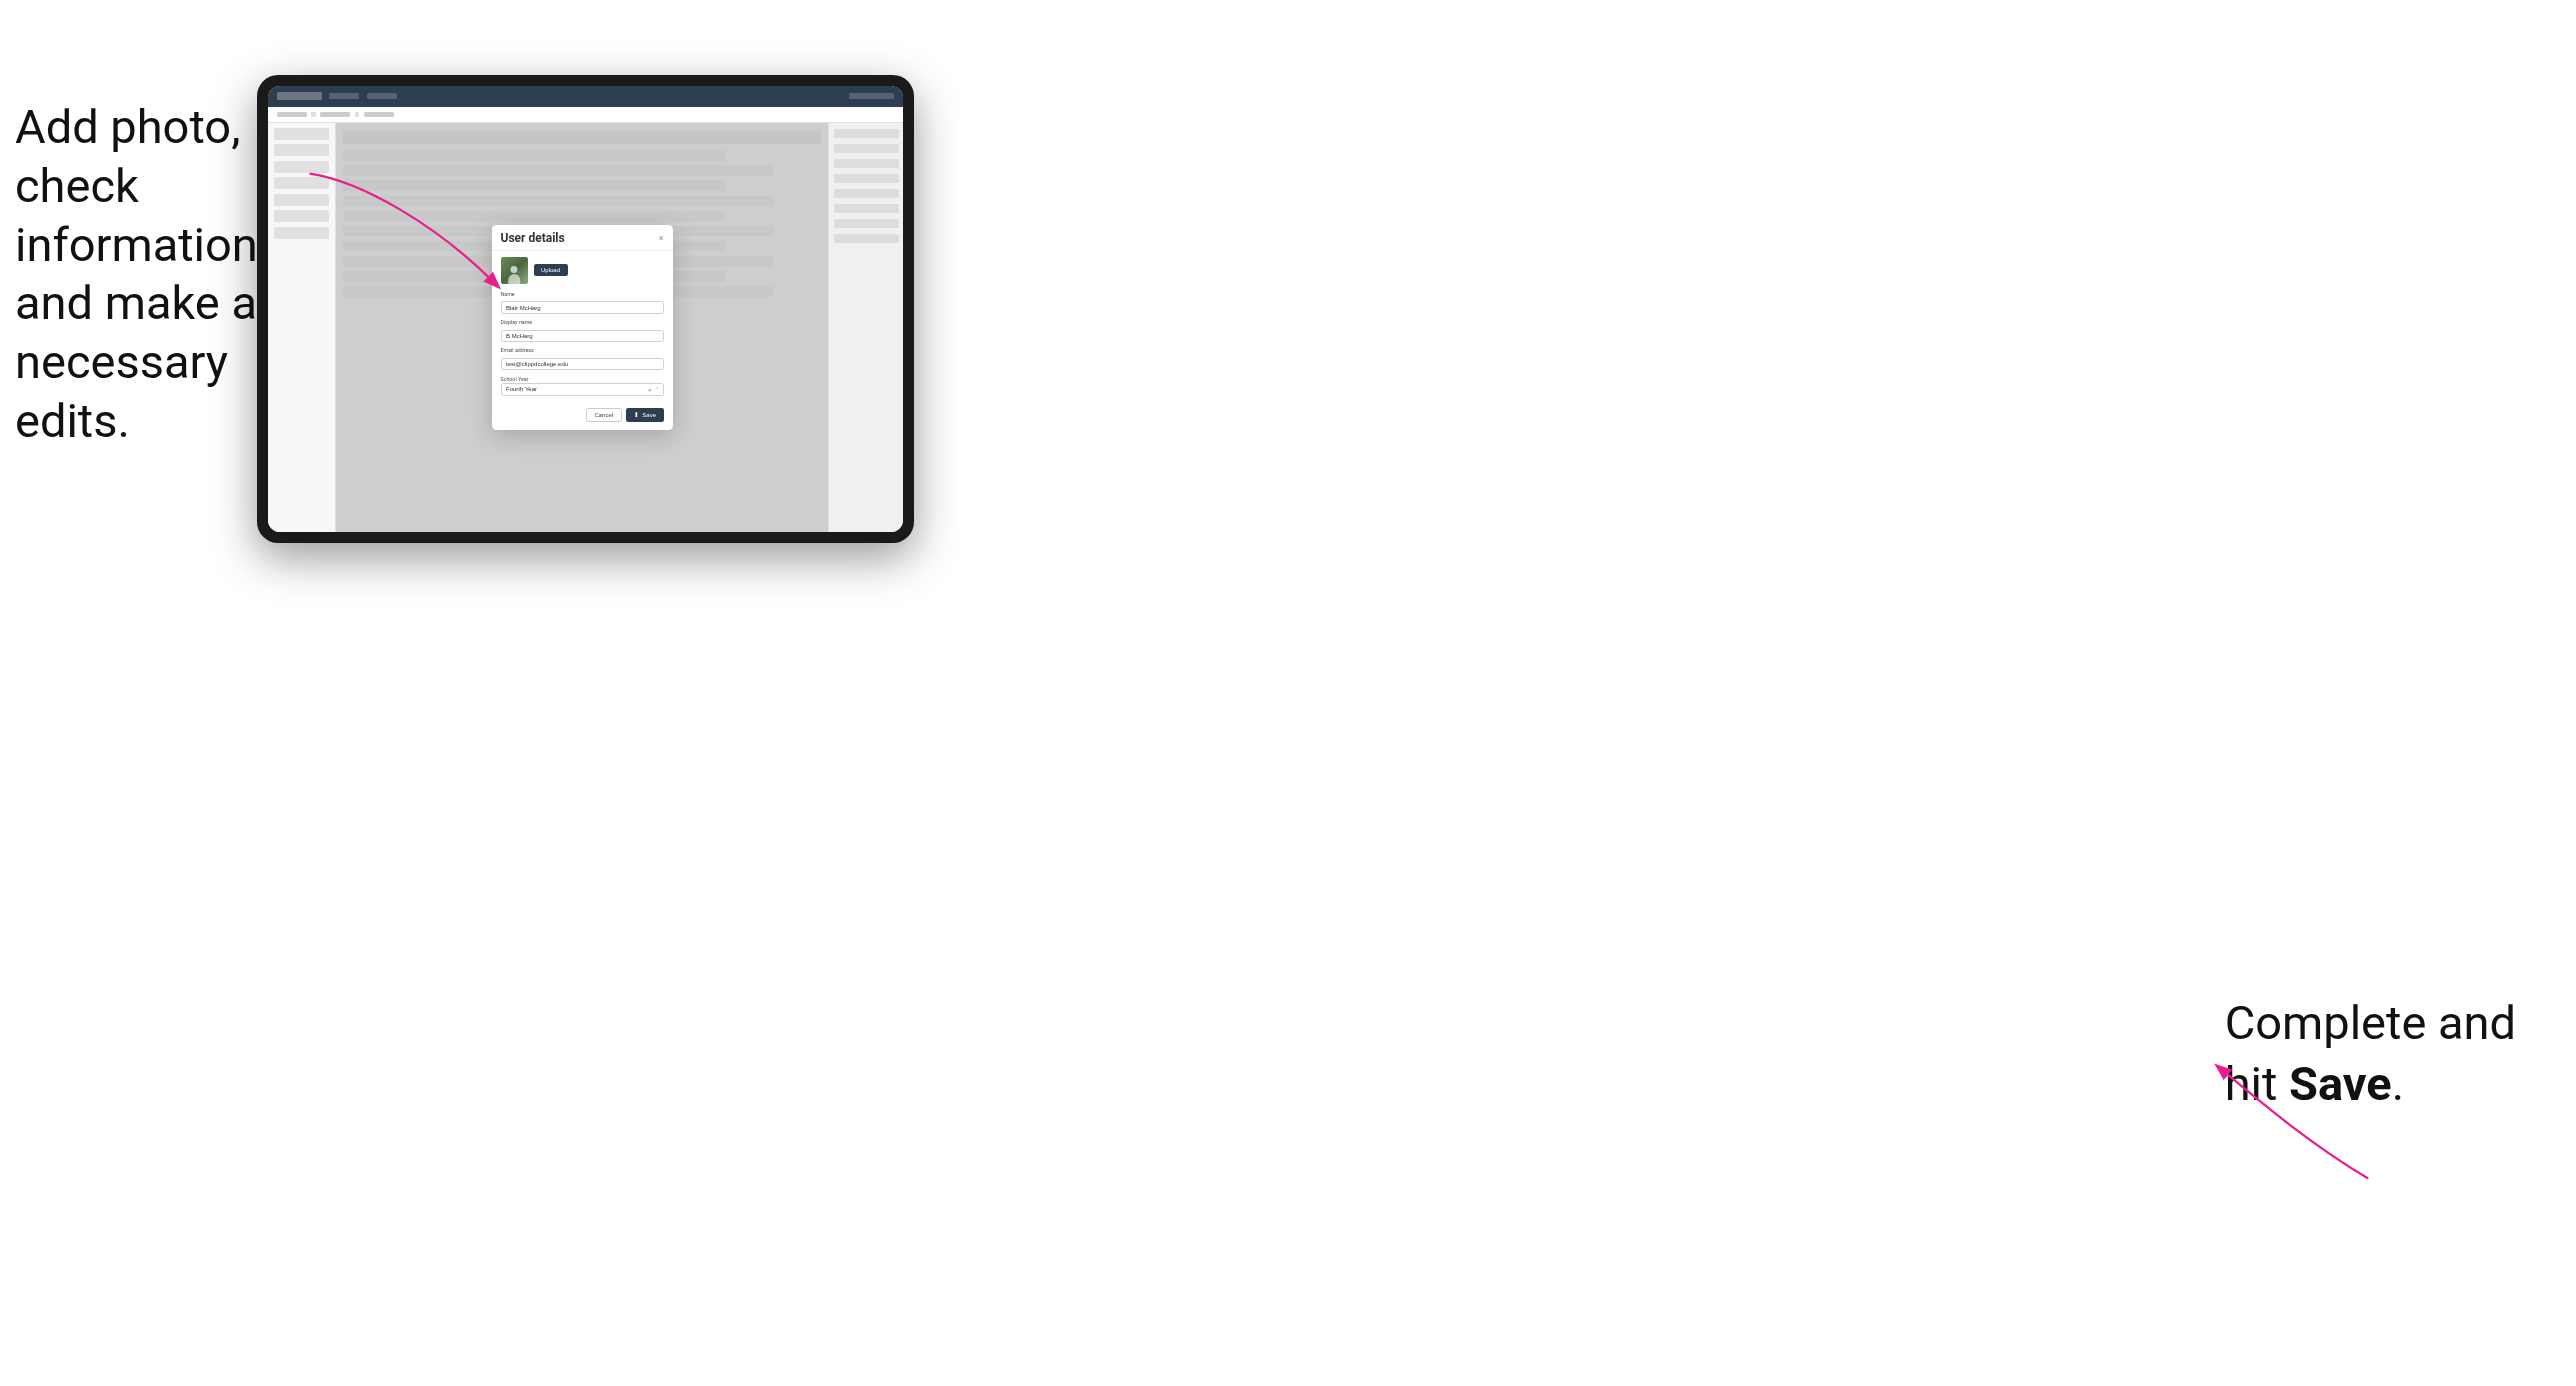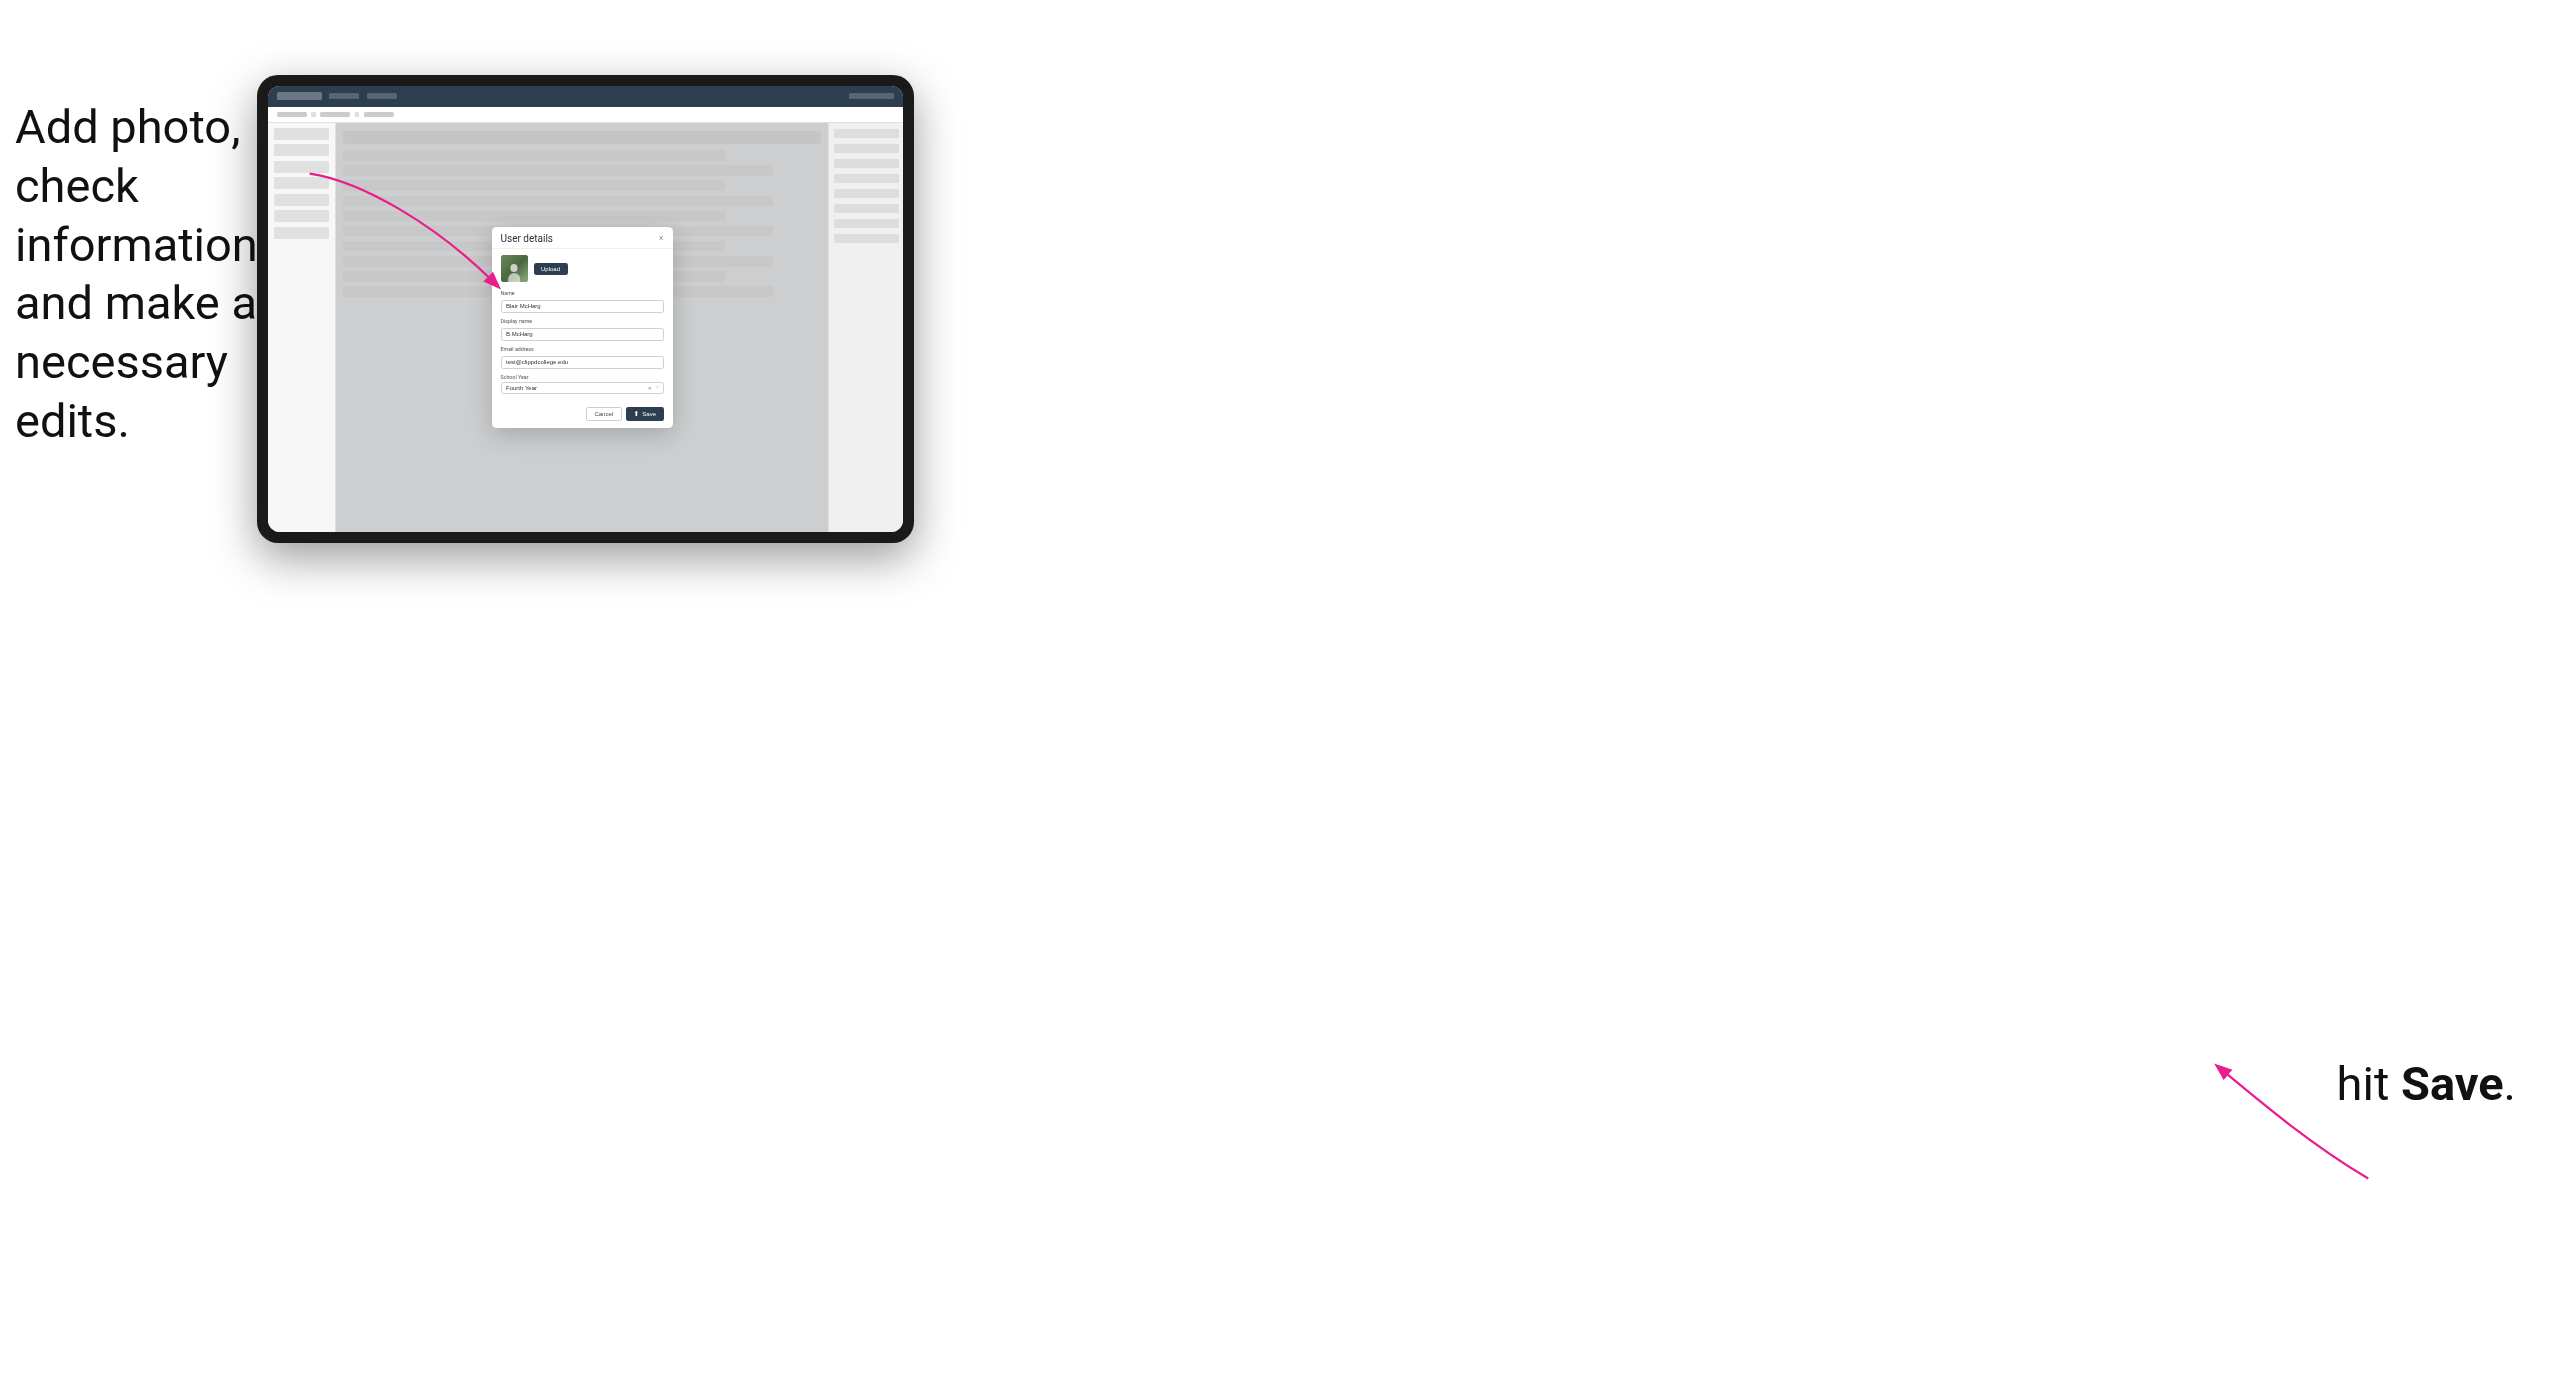--- a/index.html
+++ b/index.html
@@ -185,22 +185,22 @@
     }
 
     .modal-header {
       display: flex;
       align-items: center;
       justify-content: space-between;
       padding: 6px 9px 4.5px;
       border-bottom: 0.8px solid #f0f0f0;
     }
     .modal-title {
-      font-size: 10px;
-      font-weight: 400;
+      font-size: 12px;
+      font-weight: 700;
       color: #333;
     }
     .modal-close {
       font-size: 8.3px;
       color: #888;
       cursor: pointer;
       line-height: 1;
     }
 
     .modal-body {
@@ -361,21 +361,21 @@
       border-radius: 1.5px;
       margin: 4.5px 6px;
     }
   </style>
 </head>
 <body>
 
 <div class="annotation-left">Add photo, check information and make any necessary edits.</div>
 
 <div class="annotation-right">
-  <br>
+  <span>Complete and</span><br>
   <span>hit </span><strong>Save</strong><span>.</span>
 </div>
 
 <svg class="annotation-arrow" style="position:absolute;left:302px;top:166px;z-index:20;" width="204" height="151" viewBox="0 0 270 200">
   <defs>
     <marker id="arrowhead-left" markerWidth="8" markerHeight="8" refX="4" refY="3" orient="auto">
       <polygon points="0 0, 8 3, 0 6" fill="#e91e8c"></polygon>
     </marker>
   </defs>
   <path d="M 10,10 C 80,20 180,80 255,155" stroke="#e91e8c" stroke-width="3" fill="none" marker-end="url(#arrowhead-left)"></path>

